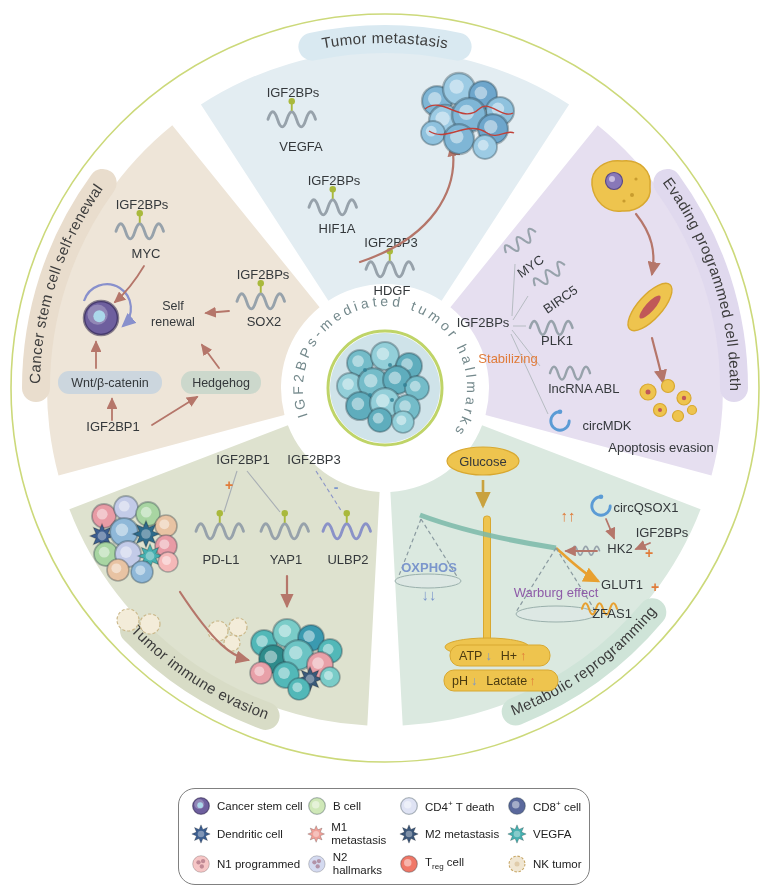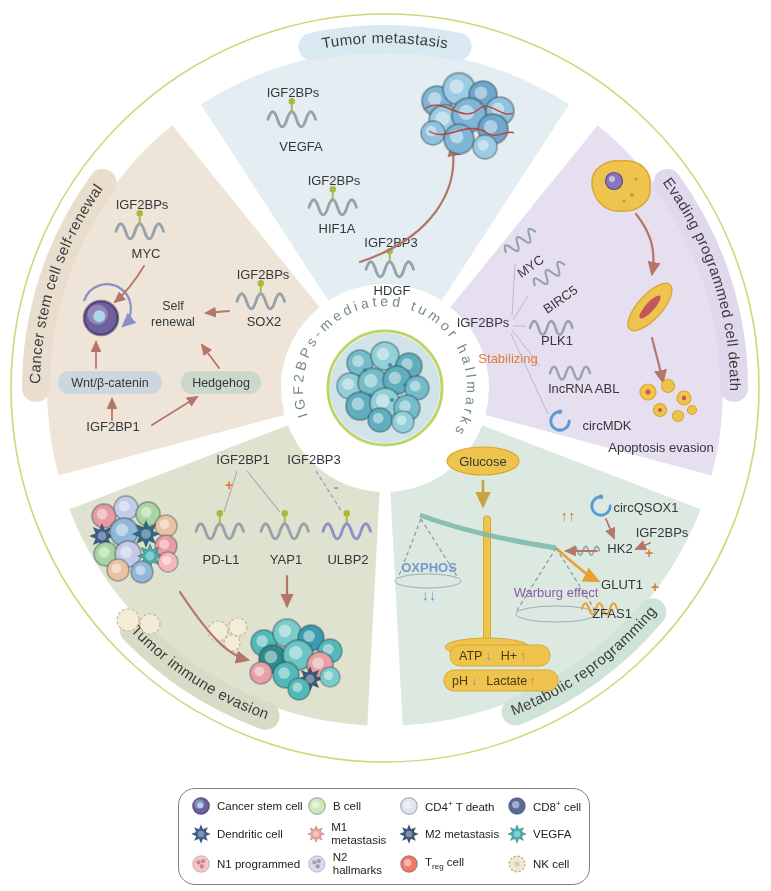--- a/index.html
+++ b/index.html
@@ -415,16 +415,16 @@
   <div class="lg-item">
     <svg width="20" height="20" viewBox="-12 -12 24 24">
           <use href="#sym-cell" style="color:#f07868"></use>
         </svg>
     <span class="lg-lab"><span>T</span><sub>reg</sub><span> cell</span></span>
   </div>
   <div class="lg-item">
     <svg width="20" height="20" viewBox="-12 -12 24 24">
           <use href="#sym-nk"></use>
         </svg>
-    <span class="lg-lab">NK cell</span>
+    <span class="lg-lab">NK tumor</span>
   </div>
 </div>
 </div>
 
 </body></html>

